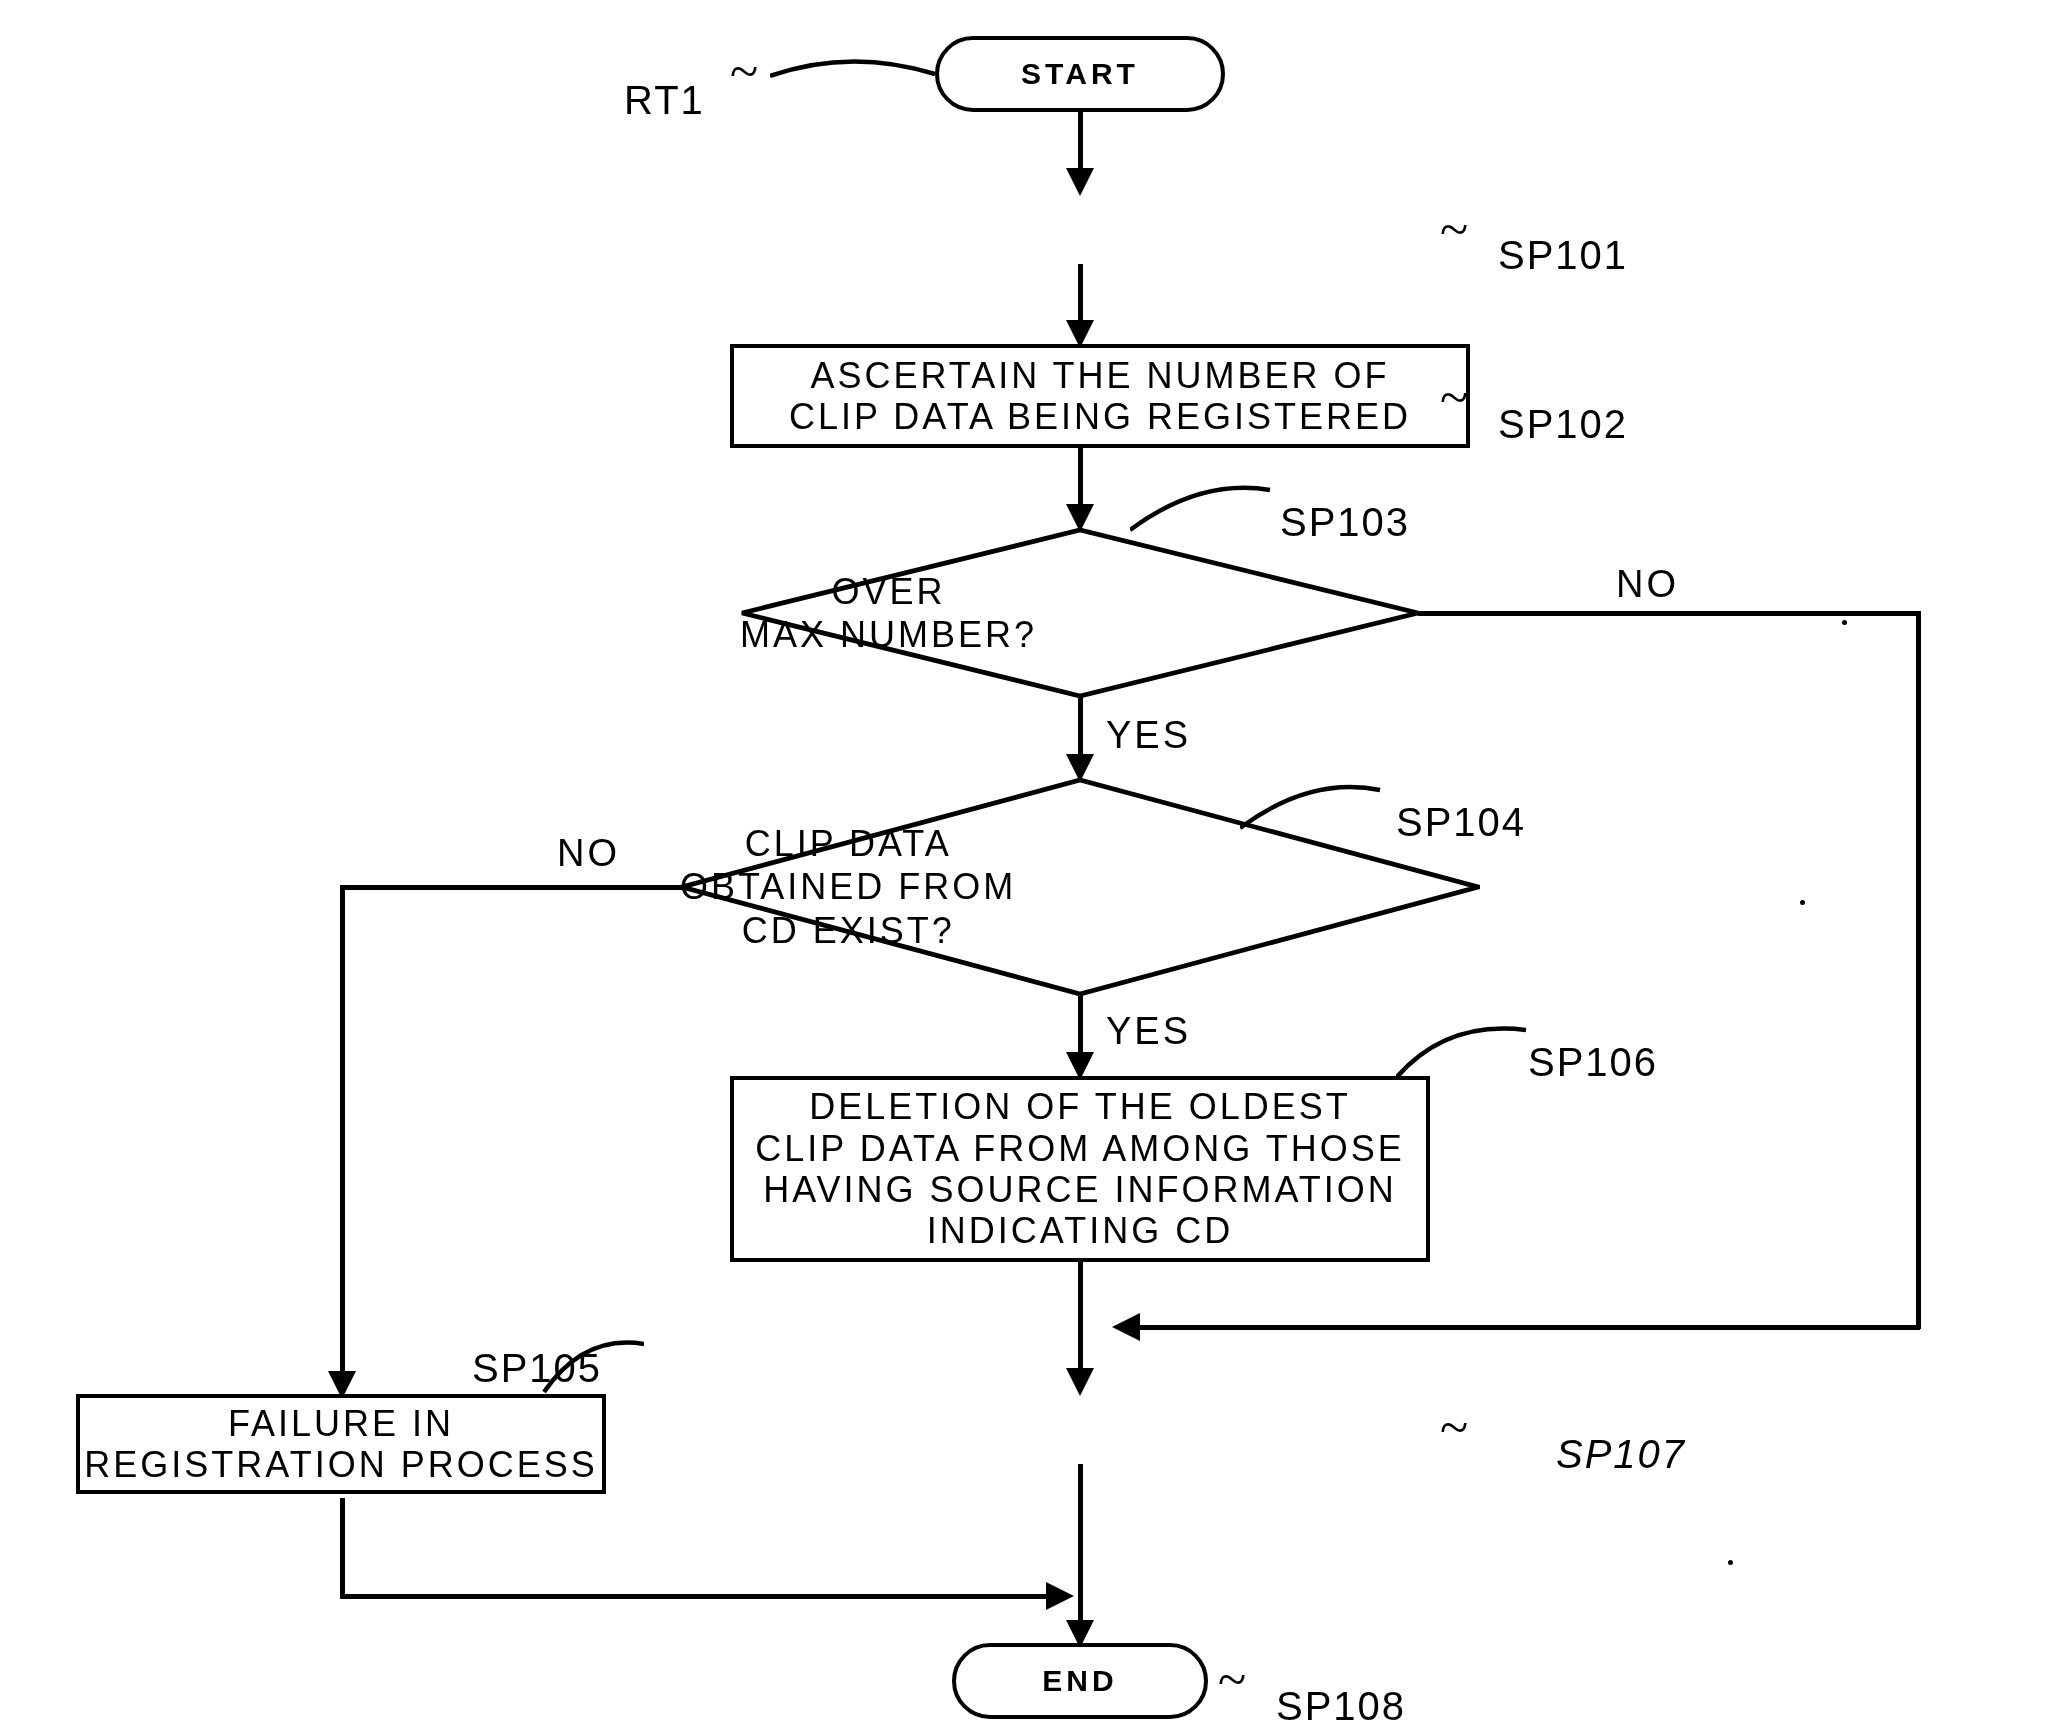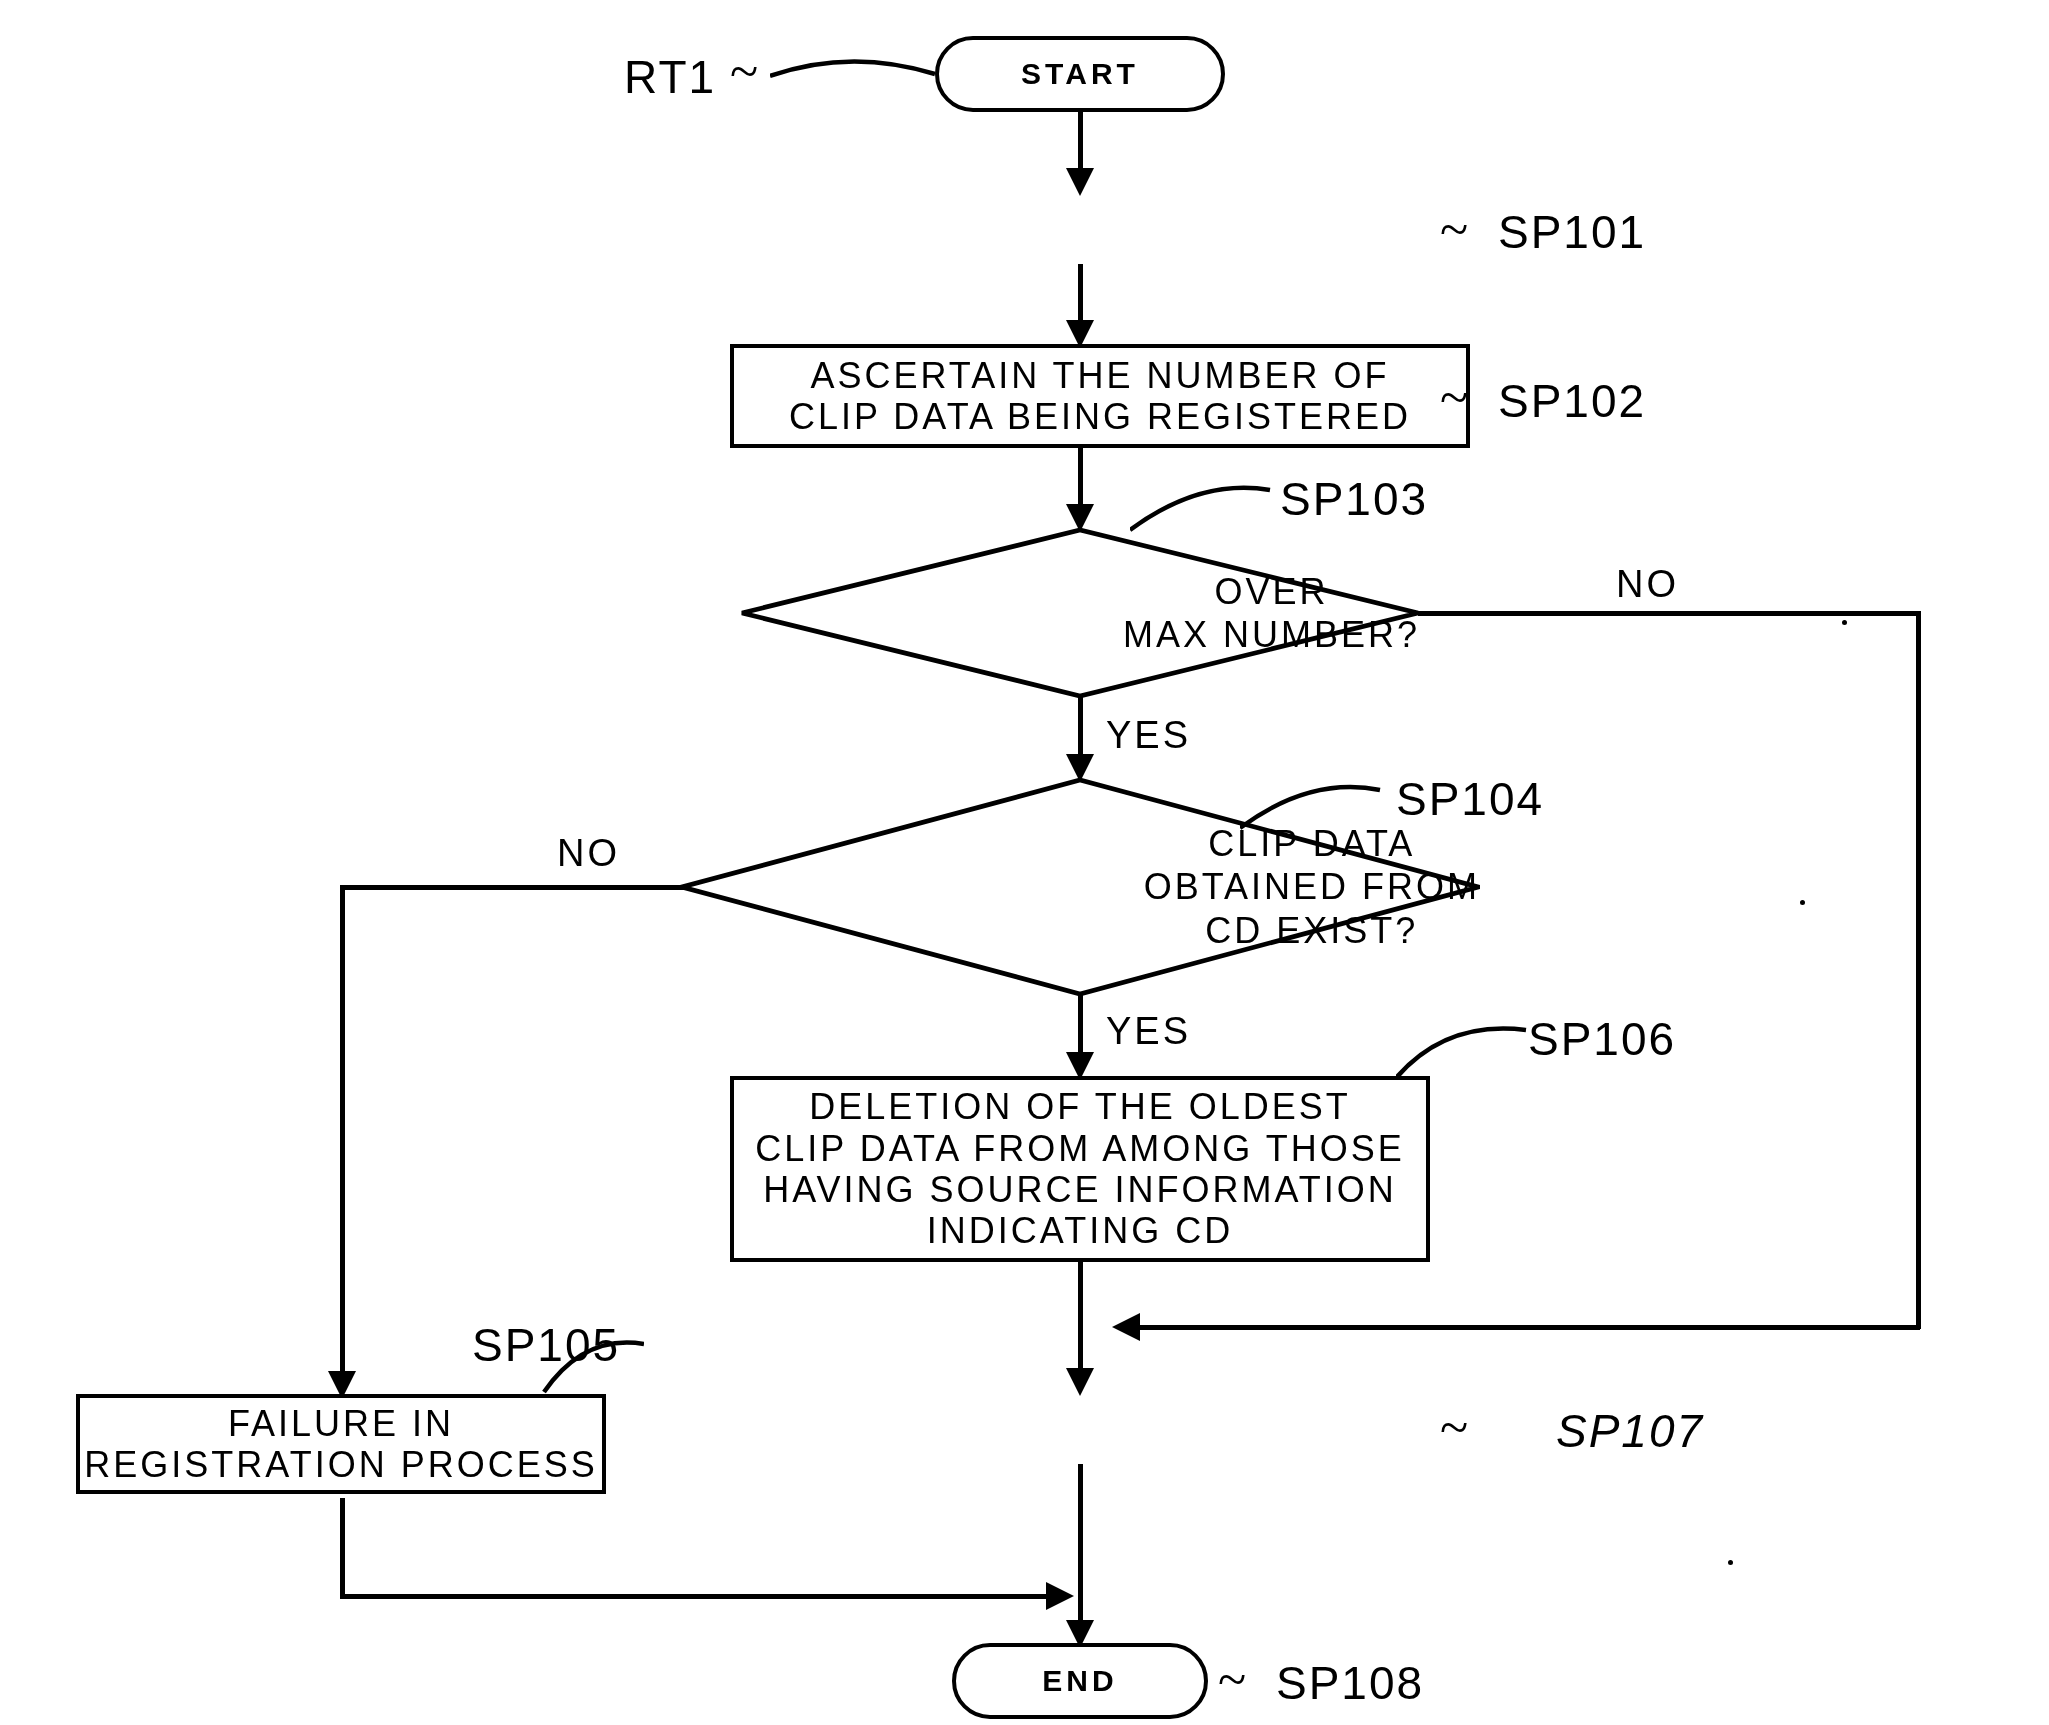--- a/index.html
+++ b/index.html
@@ -50,30 +50,31 @@
     height: 100%;
   }
   .diamond-text {
     position: absolute;
     left: 0;
     top: 0;
     width: 100%;
     height: 100%;
     display: flex;
     align-items: center;
-    justify-content: flex-end;
+    justify-content: flex-start;
     text-align: center;
     font-size: 36px;
     letter-spacing: 3px;
     line-height: 1.2;
   }
   .label {
     position: absolute;
-    font-size: 46px;
+    font-size: 40px;
     letter-spacing: 2px;
+    margin-top: 28px;
   }
   .edge-label {
     position: absolute;
     font-size: 38px;
     letter-spacing: 3px;
     text-align: right;
   }
   .line {
     position: absolute;
     background: #000;

